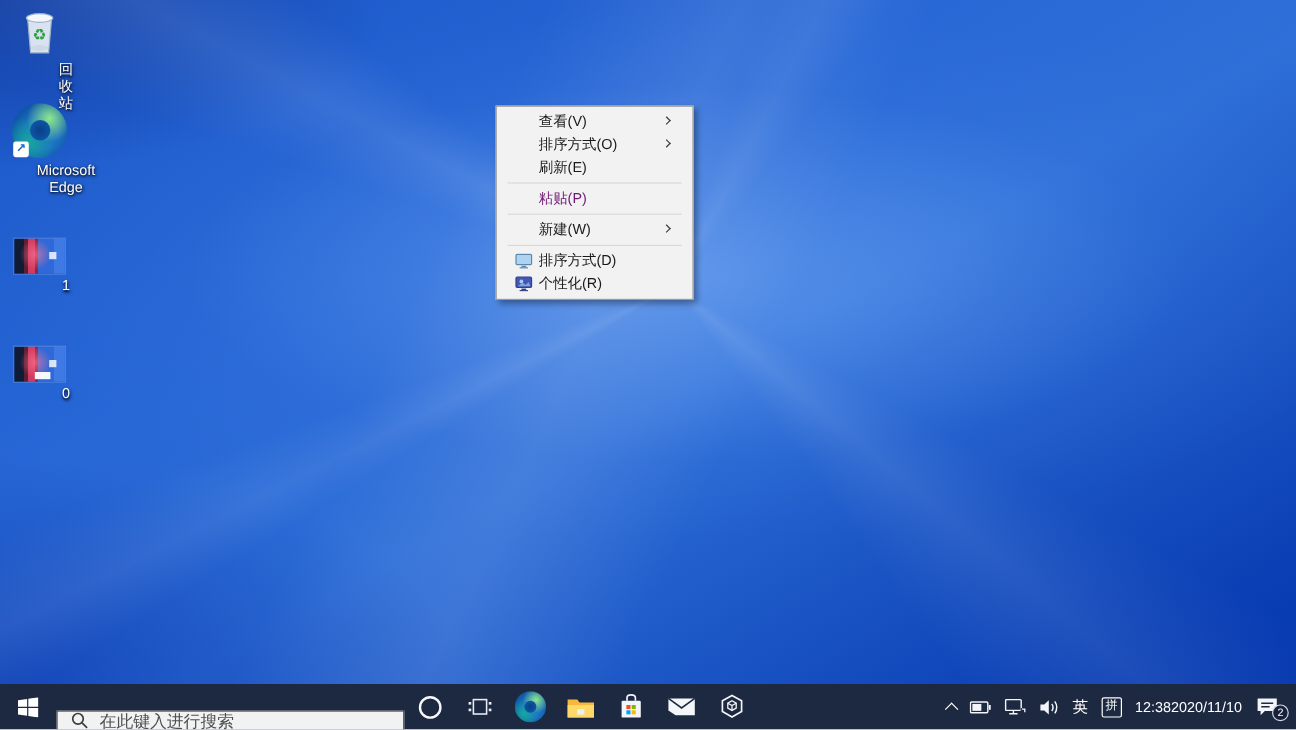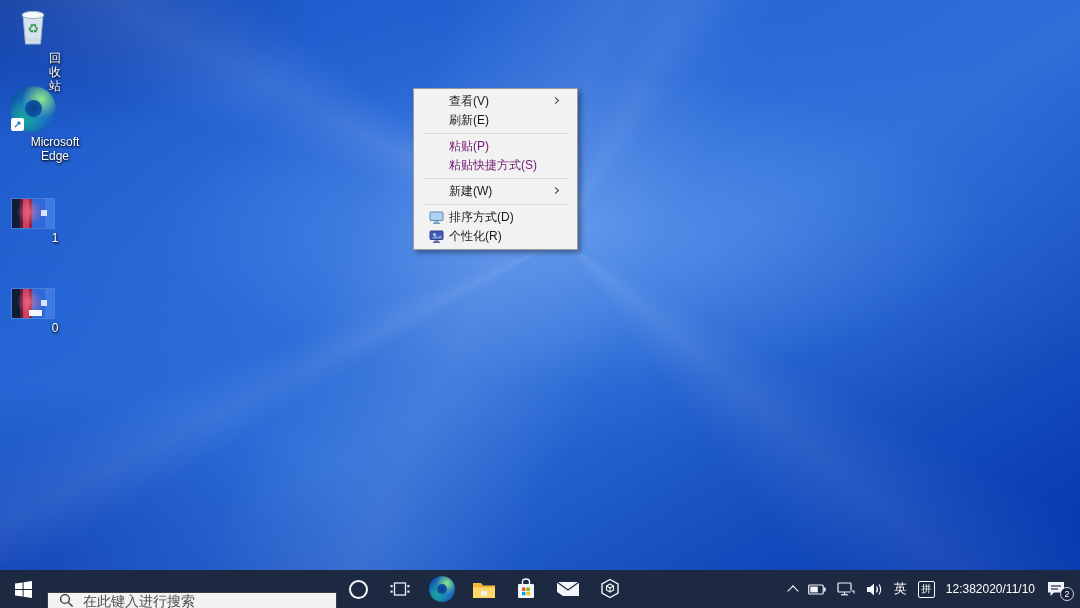--- a/index.html
+++ b/index.html
@@ -133,28 +133,29 @@
   </div>
   <div class="lbl">0</div>
 </div>
 
 <div class="ctx-menu">
   <div class="mi">
     <span>查看(V)</span>
     <span class="chevron"></span>
   </div>
   <div class="mi">
+    <span>排序方式(O)</span>
+    <span class="chevron"></span>
+  </div>
+  <div class="mi">
     <span>刷新(E)</span>
   </div>
   <div class="msep"></div>
   <div class="mi disabled">
     <span>粘贴(P)</span>
-  </div>
-  <div class="mi disabled">
-    <span>粘贴快捷方式(S)</span>
   </div>
   <div class="msep"></div>
   <div class="mi">
     <span>新建(W)</span>
     <span class="chevron"></span>
   </div>
   <div class="msep"></div>
   <div class="mi">
     <svg class="mi-icon" viewBox="0 0 15 13">
       <rect x="1" y="1" width="13" height="8.5" rx="1" fill="#aed2ef" stroke="#5a87ad" stroke-width="1"></rect>

